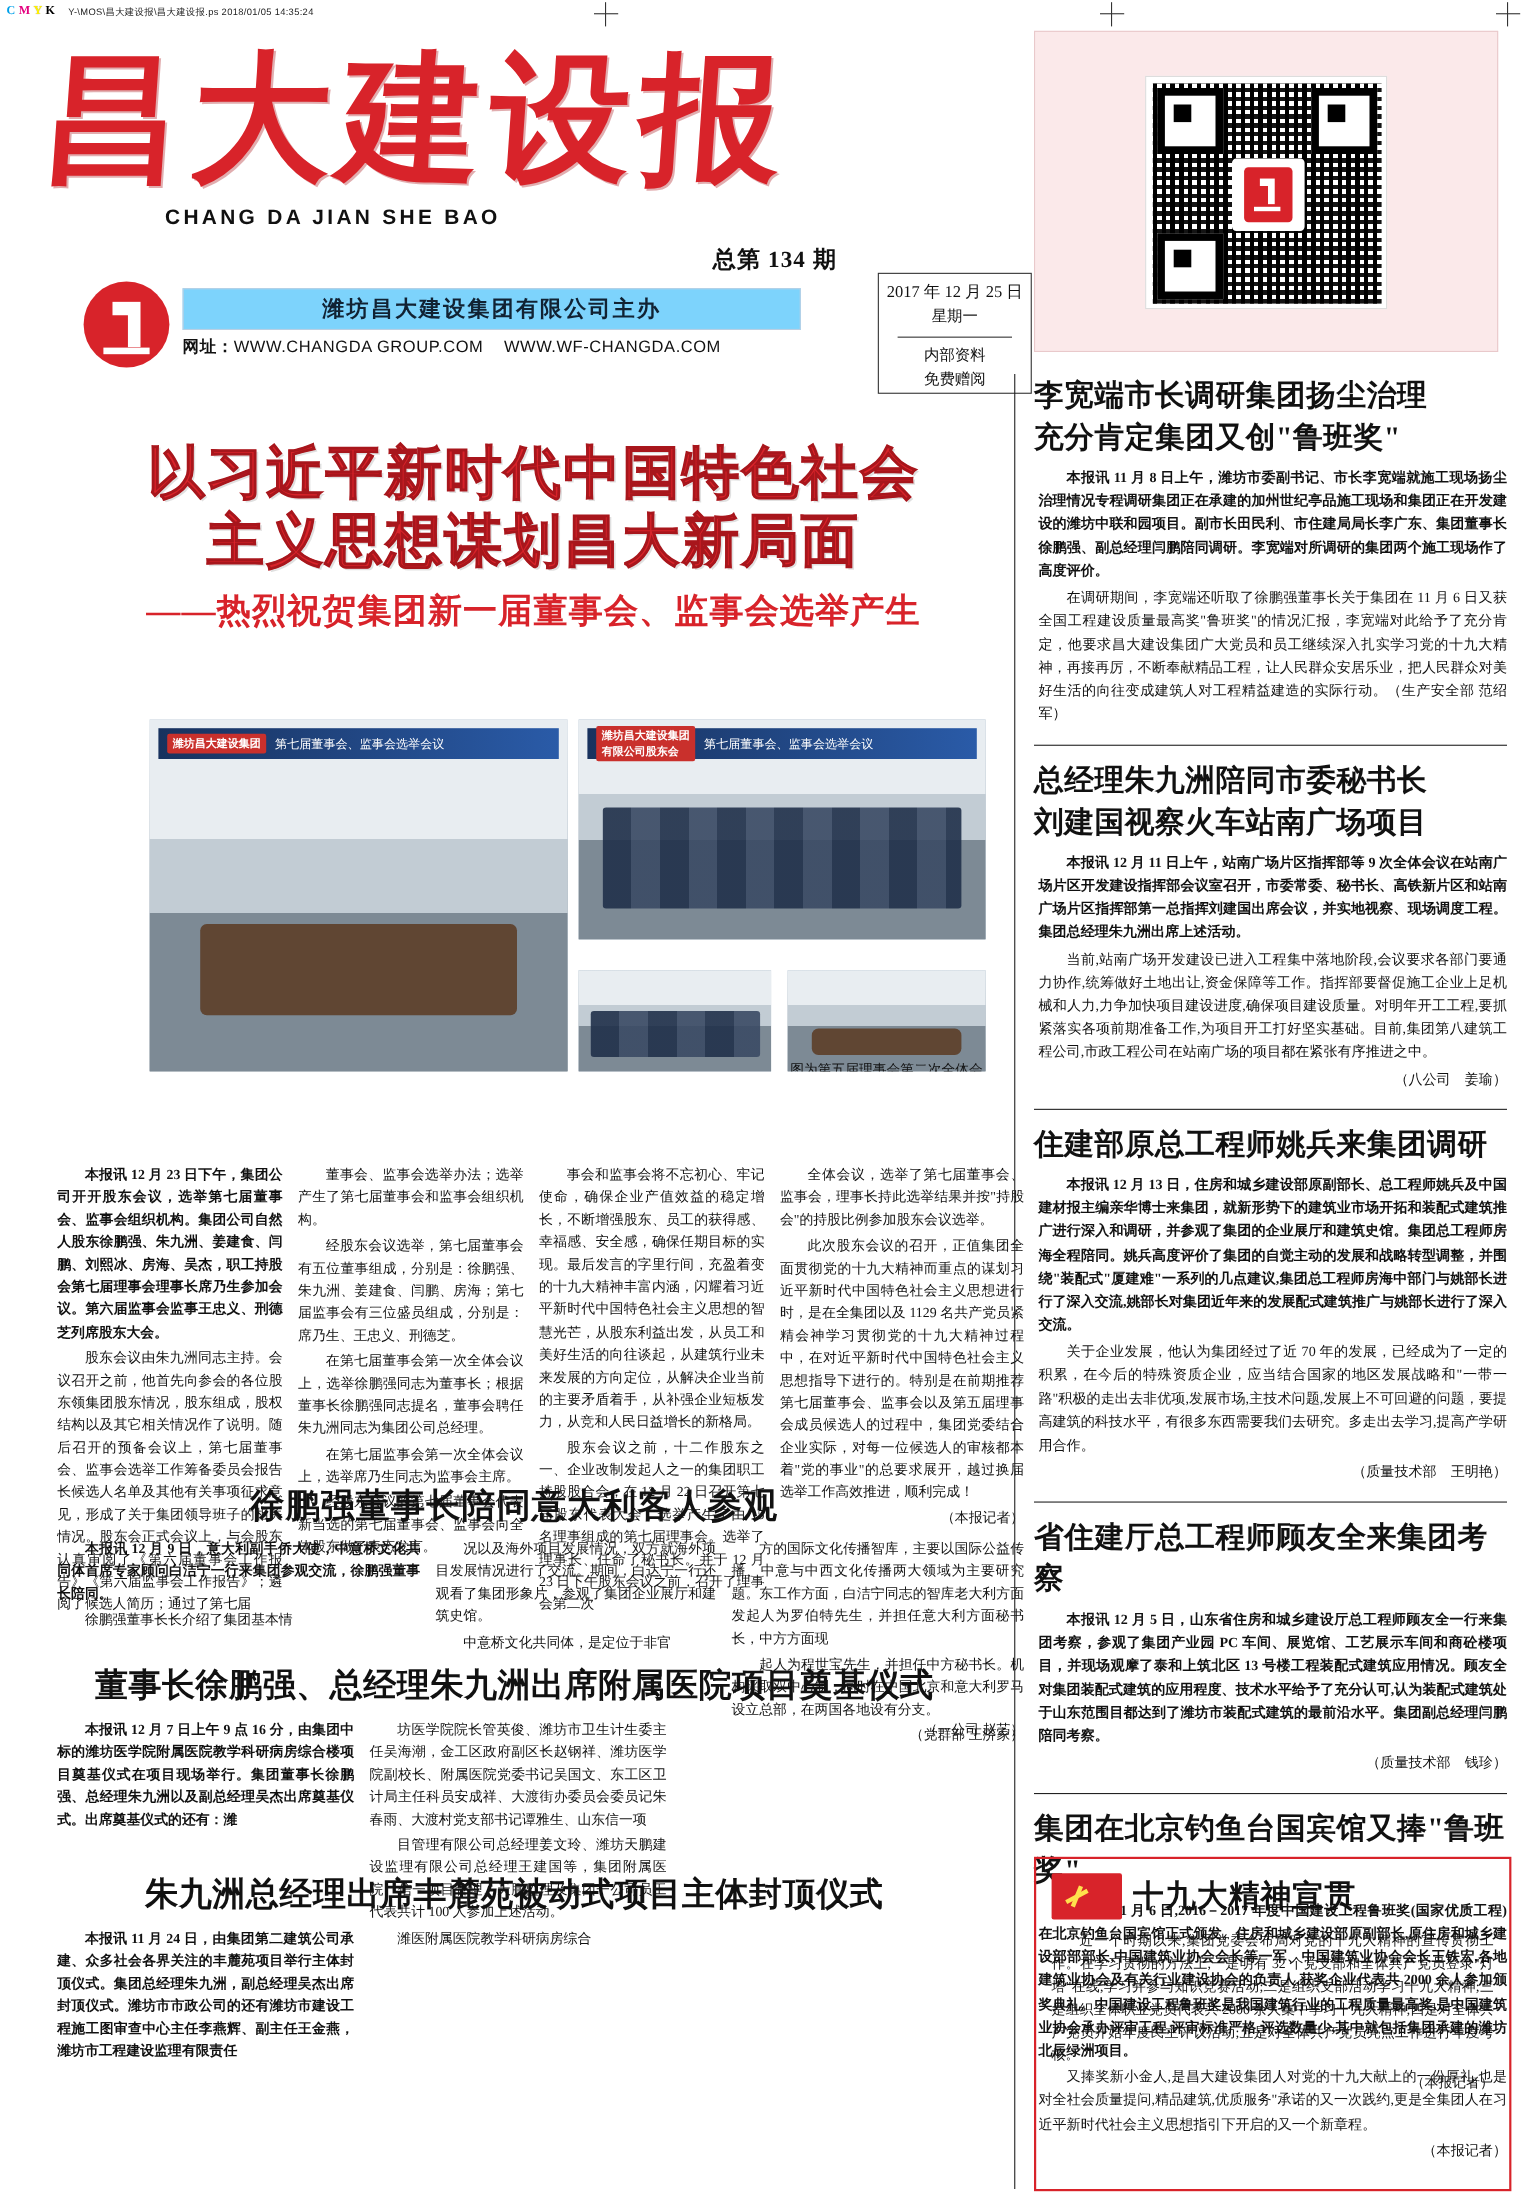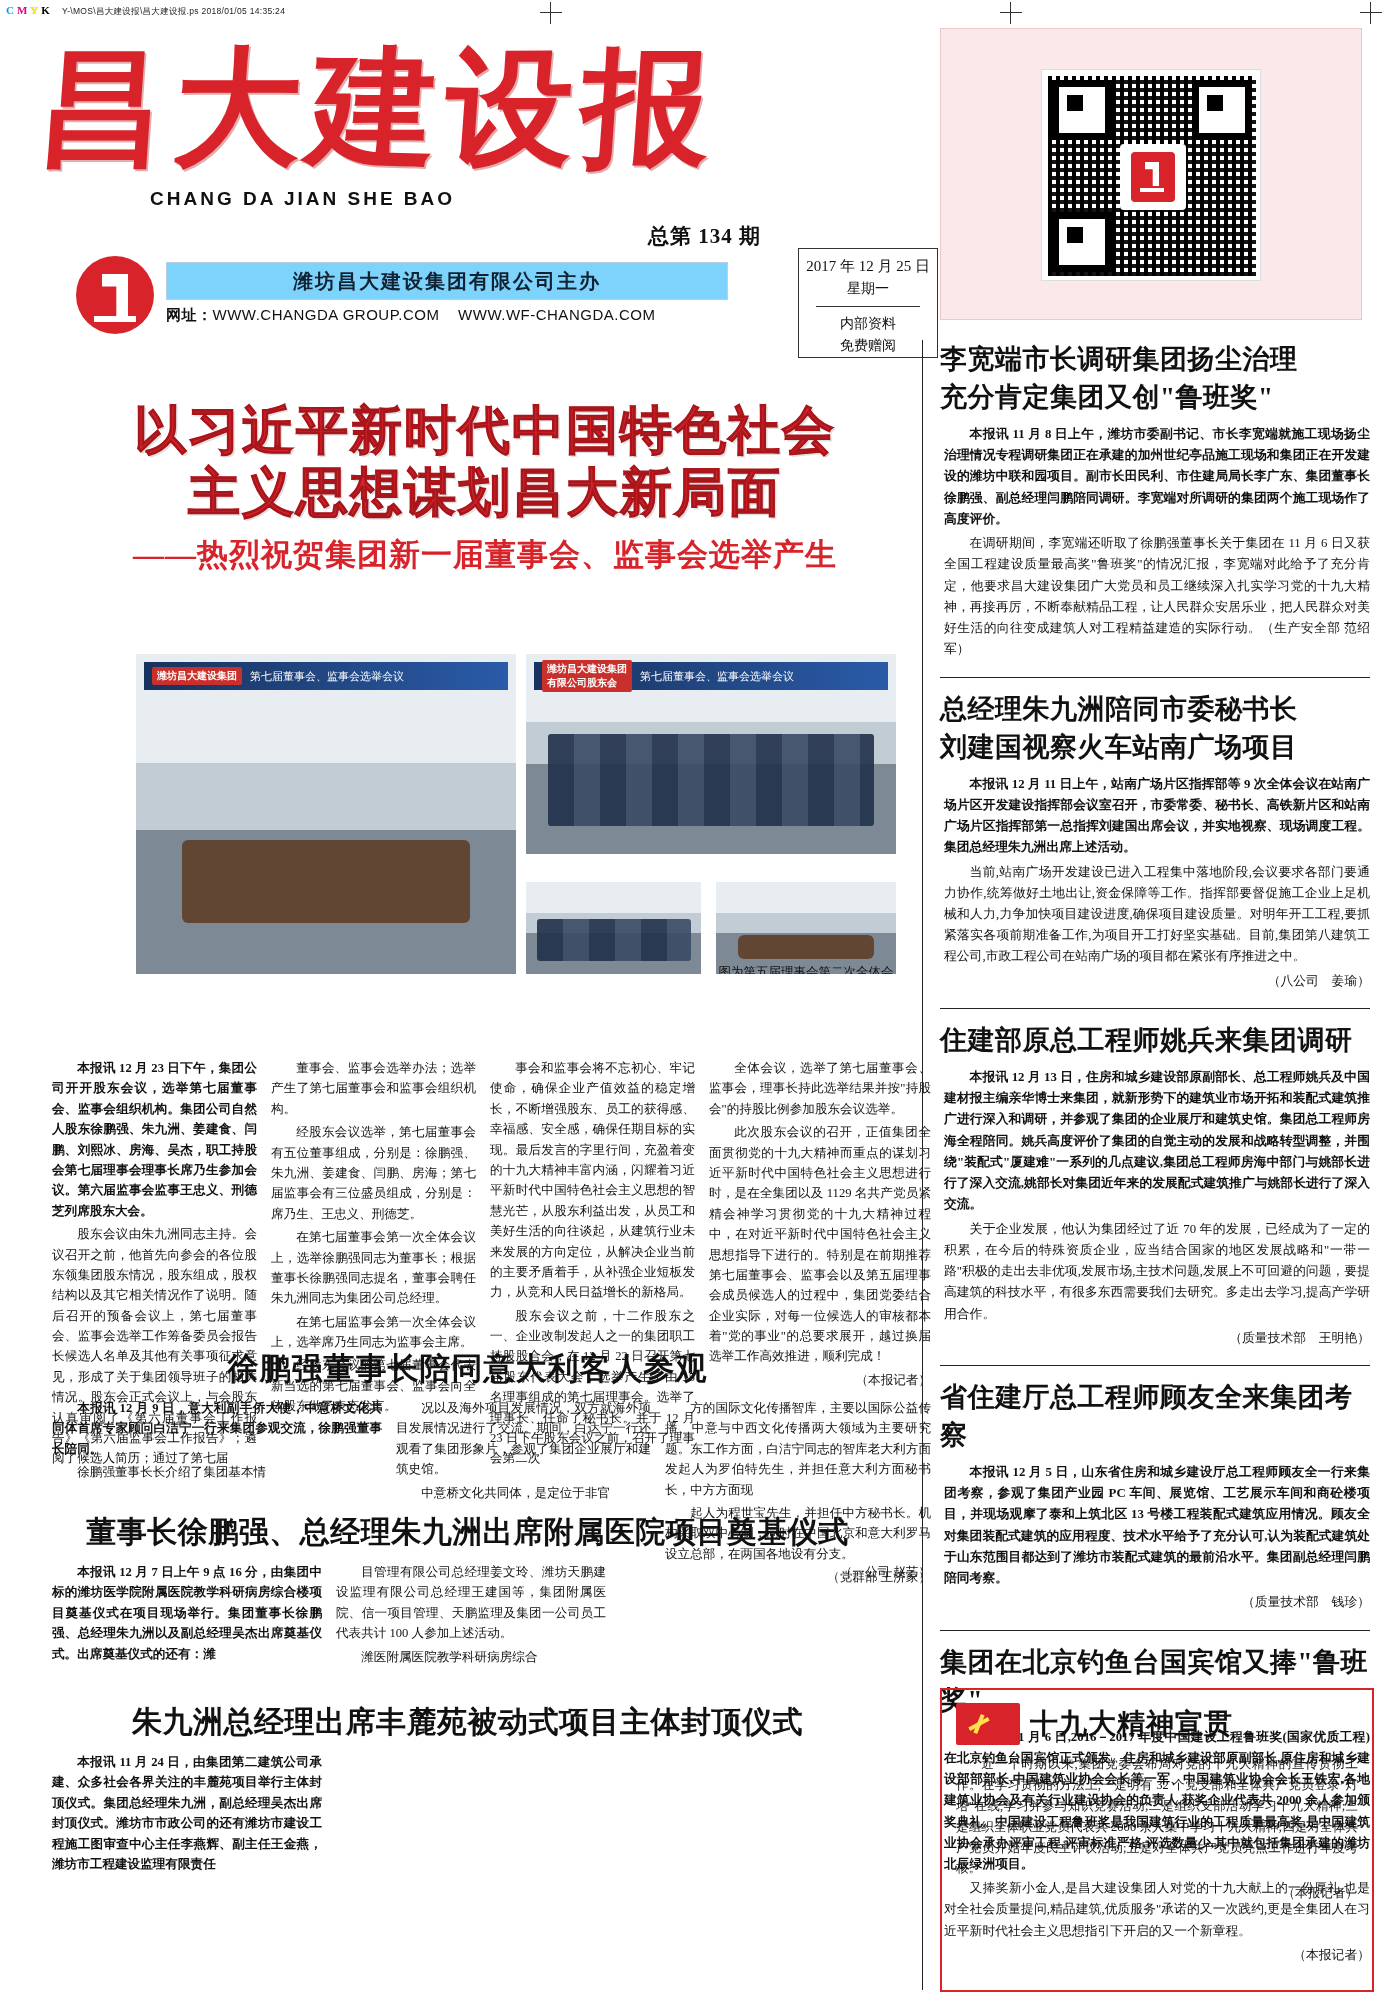--- a/index.html
+++ b/index.html
@@ -247,20 +247,21 @@
     <p>方的国际文化传播智库，主要以国际公益传播、中意与中西文化传播两大领域为主要研究题。东工作方面，白洁宁同志的智库老大利方面发起人为罗伯特先生，并担任意大利方面秘书长，中方方面现</p>
     <p>起人为程世宝先生，并担任中方秘书长。机构采取双中心制，同时在中国北京和意大利罗马设立总部，在两国各地设有分支。</p>
     <p class="sig">（党群部 王济家）</p>
   </div>
 
   <div class="sub2">董事长徐鹏强、总经理朱九洲出席附属医院项目奠基仪式</div>
   <div class="col s2c1">
     <p class="lead">本报讯 12 月 7 日上午 9 点 16 分，由集团中标的潍坊医学院附属医院教学科研病房综合楼项目奠基仪式在项目现场举行。集团董事长徐鹏强、总经理朱九洲以及副总经理吴杰出席奠基仪式。出席奠基仪式的还有：潍</p>
   </div>
   <div class="col s2c2">
+    <p>坊医学院院长管英俊、潍坊市卫生计生委主任吴海潮，金工区政府副区长赵钢祥、潍坊医学院副校长、附属医院党委书记吴国文、东工区卫计局主任科员安成祥、大渡街办委员会委员记朱春雨、大渡村党支部书记谭雅生、山东信一项</p>
     <p>目管理有限公司总经理姜文玲、潍坊天鹏建设监理有限公司总经理王建国等，集团附属医院、信一项目管理、天鹏监理及集团一公司员工代表共计 100 人参加上述活动。</p>
     <p>潍医附属医院教学科研病房综合</p>
   </div>
   <div class="col s2c3">
     <p class="sig">（一公司 赵艺）</p>
   </div>
 
   <div class="sub3">朱九洲总经理出席丰麓苑被动式项目主体封顶仪式</div>
   <div class="col s3c1">
     <p class="lead">本报讯 11 月 24 日，由集团第二建筑公司承建、众多社会各界关注的丰麓苑项目举行主体封顶仪式。集团总经理朱九洲，副总经理吴杰出席封顶仪式。潍坊市市政公司的还有潍坊市建设工程施工图审查中心主任李燕辉、副主任王金燕，潍坊市工程建设监理有限责任</p>

